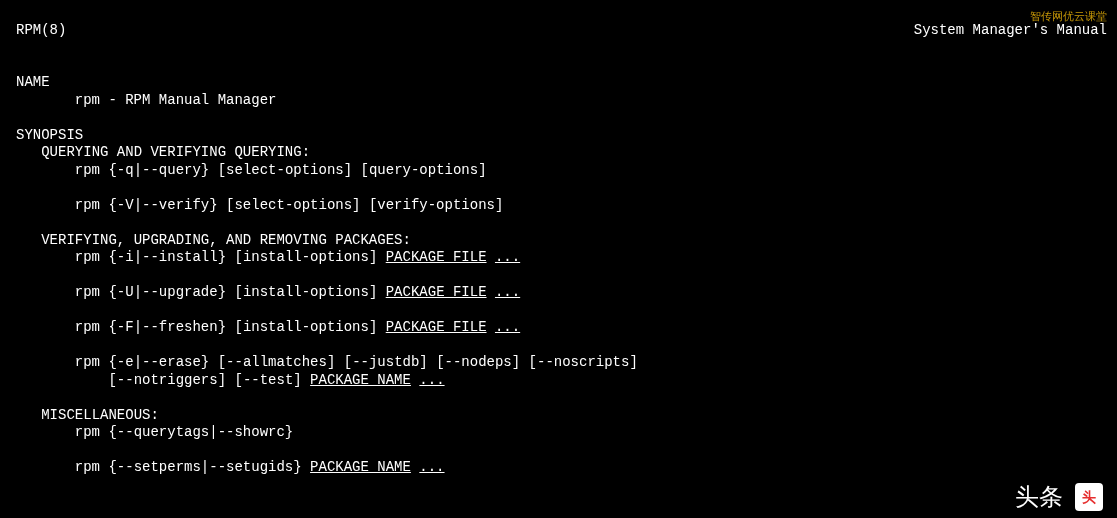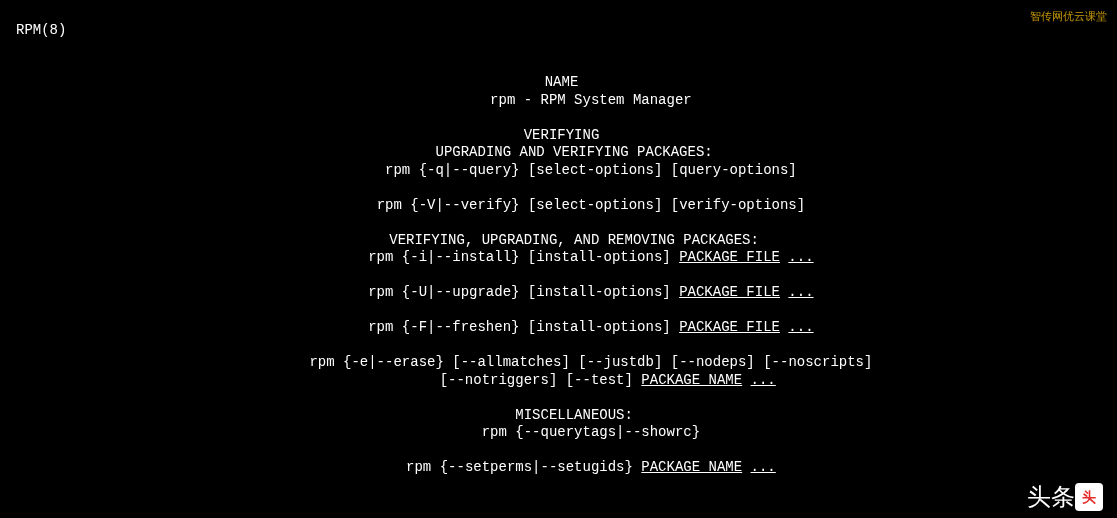--- a/index.html
+++ b/index.html
@@ -11,21 +11,20 @@
     font-size: 14px;
     line-height: 1.25;
     width: 1117px;
     height: 518px;
     overflow: hidden;
     position: relative;
   }
   .man-page {
     padding: 4px 10px 10px 16px;
     white-space: pre;
-    text-align: center;
   }
   .b { font-weight: normal; }
   .u { text-decoration: underline; margin-top: 8px; }
   .header-row {
     display: flex;
     justify-content: space-between;
   }
   .watermark1 {
     position: absolute;
     top: 10px;
@@ -38,44 +37,44 @@
   }
   .watermark2 {
     position: absolute;
     bottom: 6px;
     right: 14px;
     color: #fff;
     font-family: "Microsoft YaHei", "SimSun", sans-serif;
     font-size: 24px;
     display: flex;
     align-items: center;
-    gap: 0;
+    gap: 12px;
   }
   .logo-icon {
     width: 28px;
     height: 28px;
     border-radius: 4px;
     background: #fff;
     display: inline-flex;
     align-items: center;
     justify-content: center;
   }
   .logo-icon svg { display:block; }
 </style>
 </head>
 <body>
 
 <div class="man-page">
-<div class="header-row"><span>RPM(8)</span></div>
+<div class="header-row"><span>RPM(8)</span><span>System Manager's Manual</span></div>
 <span></span>
 <span class="b">NAME</span>
-       <span>rpm - RPM System Manager</span>
+       <span>rpm - RPM Manual Manager</span>
 <span></span>
-<span class="b">VERIFYING</span>
-   <span class="b">UPGRADING AND VERIFYING PACKAGES:</span>
+<span class="b">SYNOPSIS</span>
+   <span class="b">QUERYING AND VERIFYING QUERYING:</span>
        <span class="b">rpm</span> <span class="b">{-q|--query}</span> [<span class="b">select-options</span>] [<span class="b">query-options</span>]
 <span></span>
        <span class="b">rpm</span> <span class="b">{-V|--verify}</span> [<span class="b">select-options</span>] [<span class="b">verify-options</span>]
 <span></span>
    <span class="b">VERIFYING, UPGRADING, AND REMOVING PACKAGES:</span>
        <span class="b">rpm</span> <span class="b">{-i|--install}</span> [<span class="b">install-options</span>] <span class="u">PACKAGE_FILE</span> <span class="u">...</span>
 <span></span>
        <span class="b">rpm</span> <span class="b">{-U|--upgrade}</span> [<span class="b">install-options</span>] <span class="u">PACKAGE_FILE</span> <span class="u">...</span>
 <span></span>
        <span class="b">rpm</span> <span class="b">{-F|--freshen}</span> [<span class="b">install-options</span>] <span class="u">PACKAGE_FILE</span> <span class="u">...</span>

